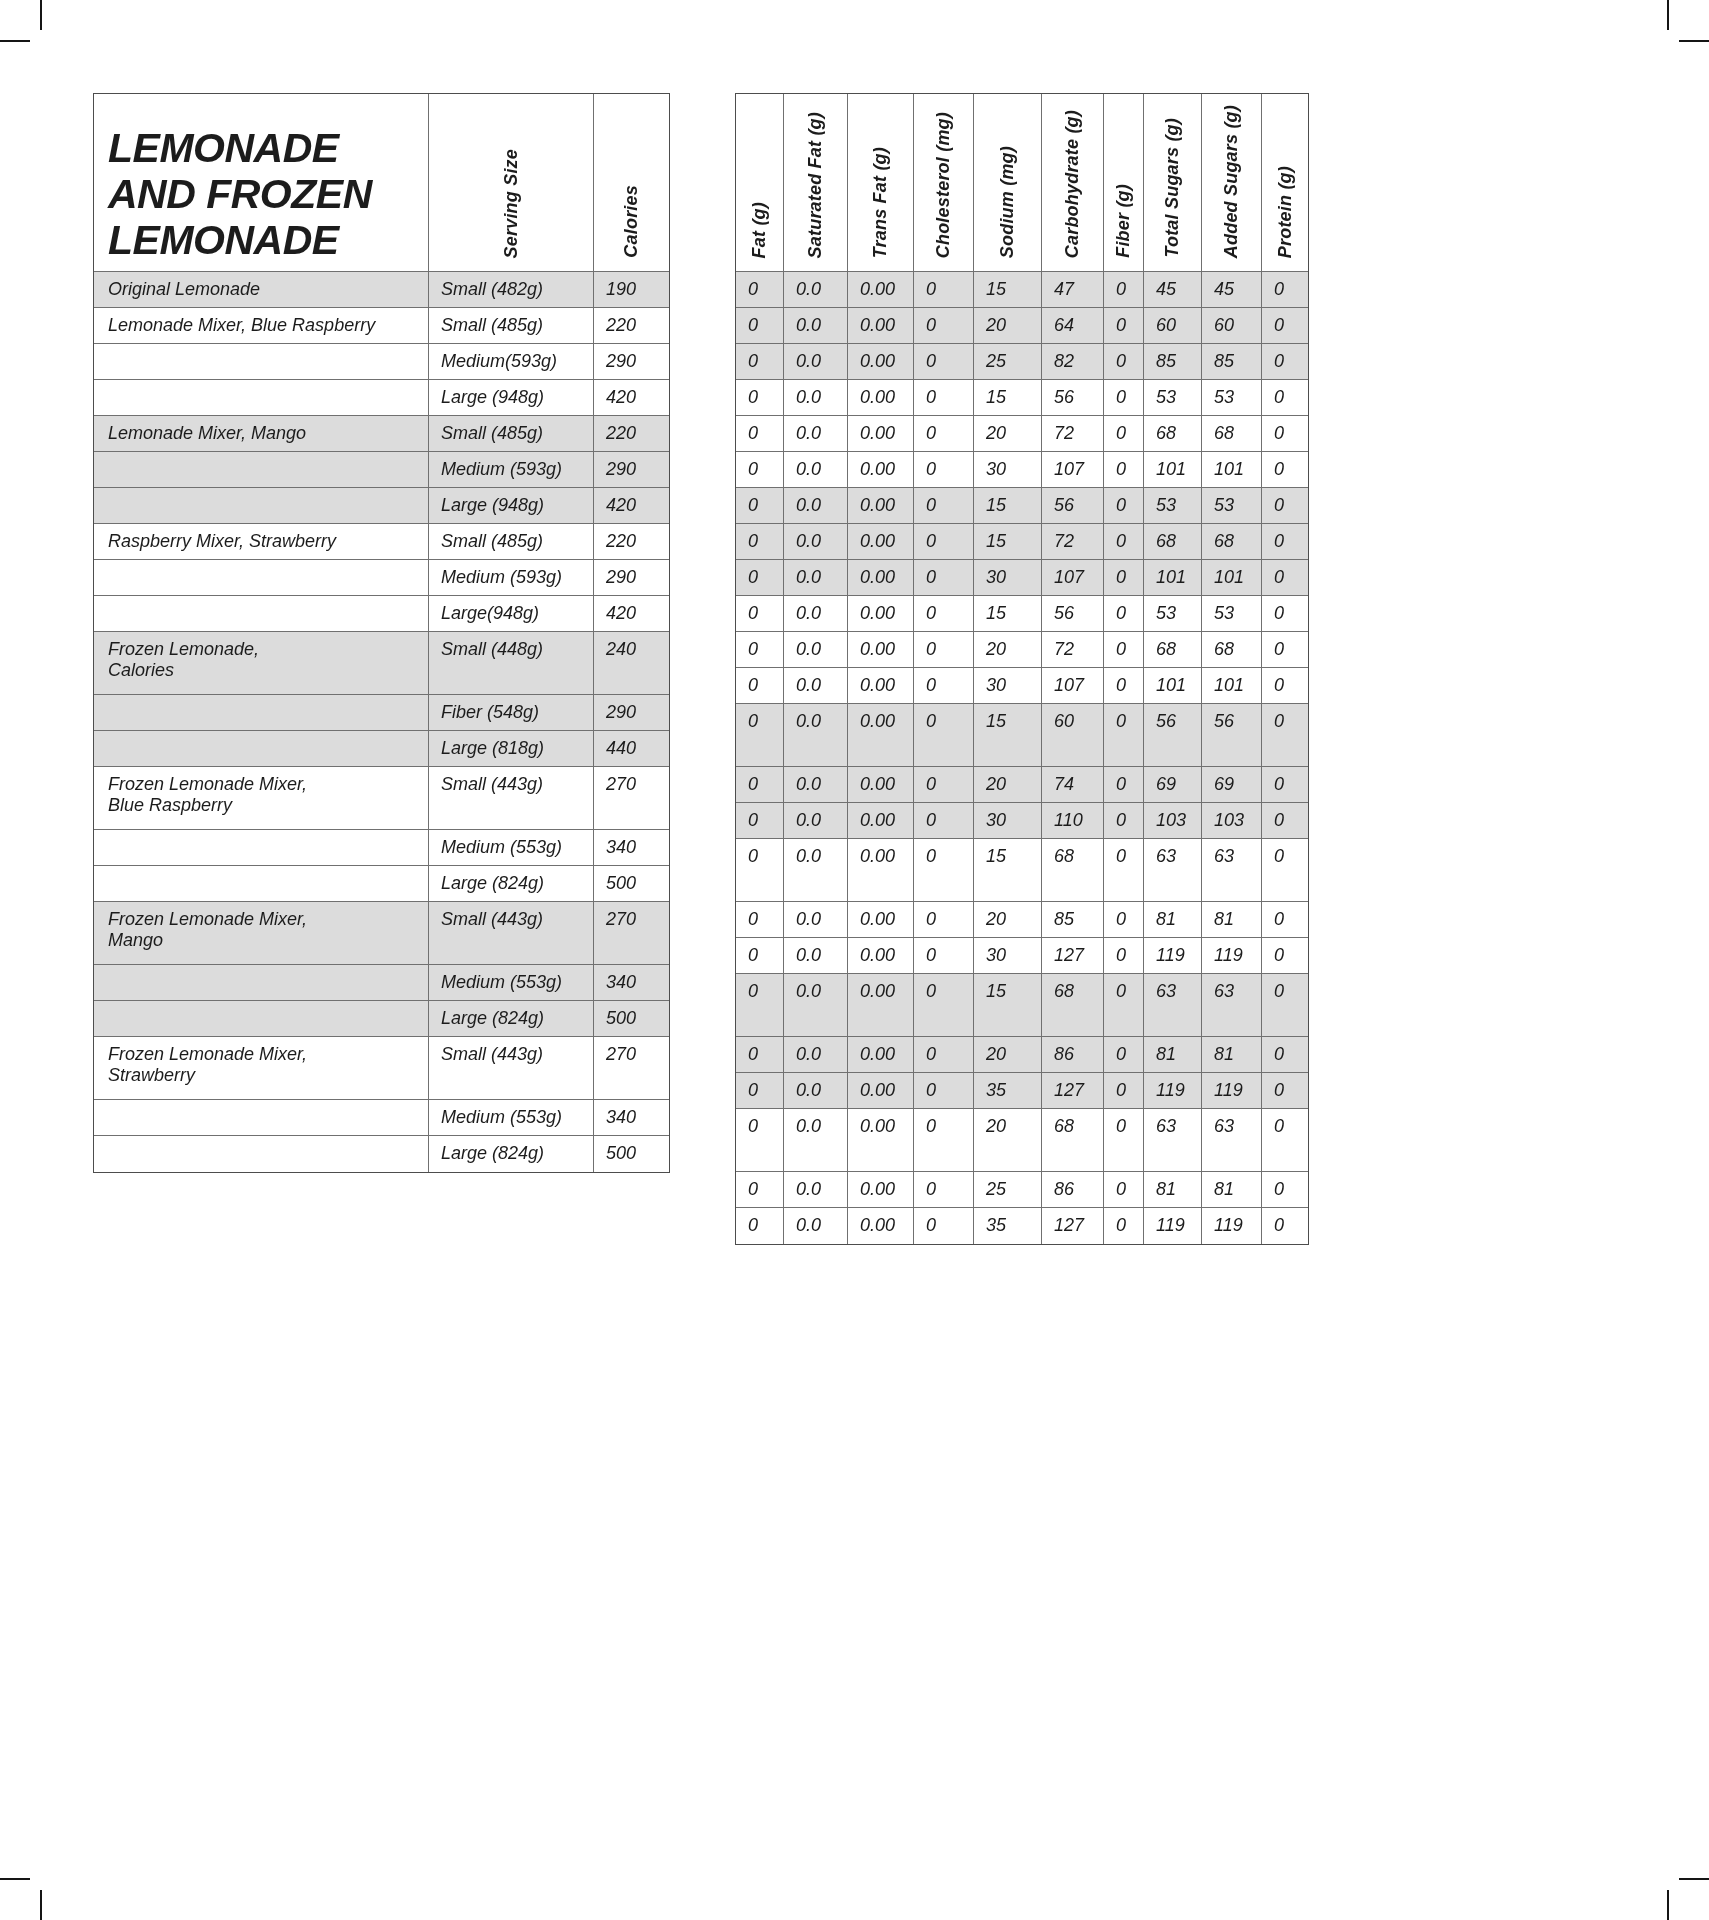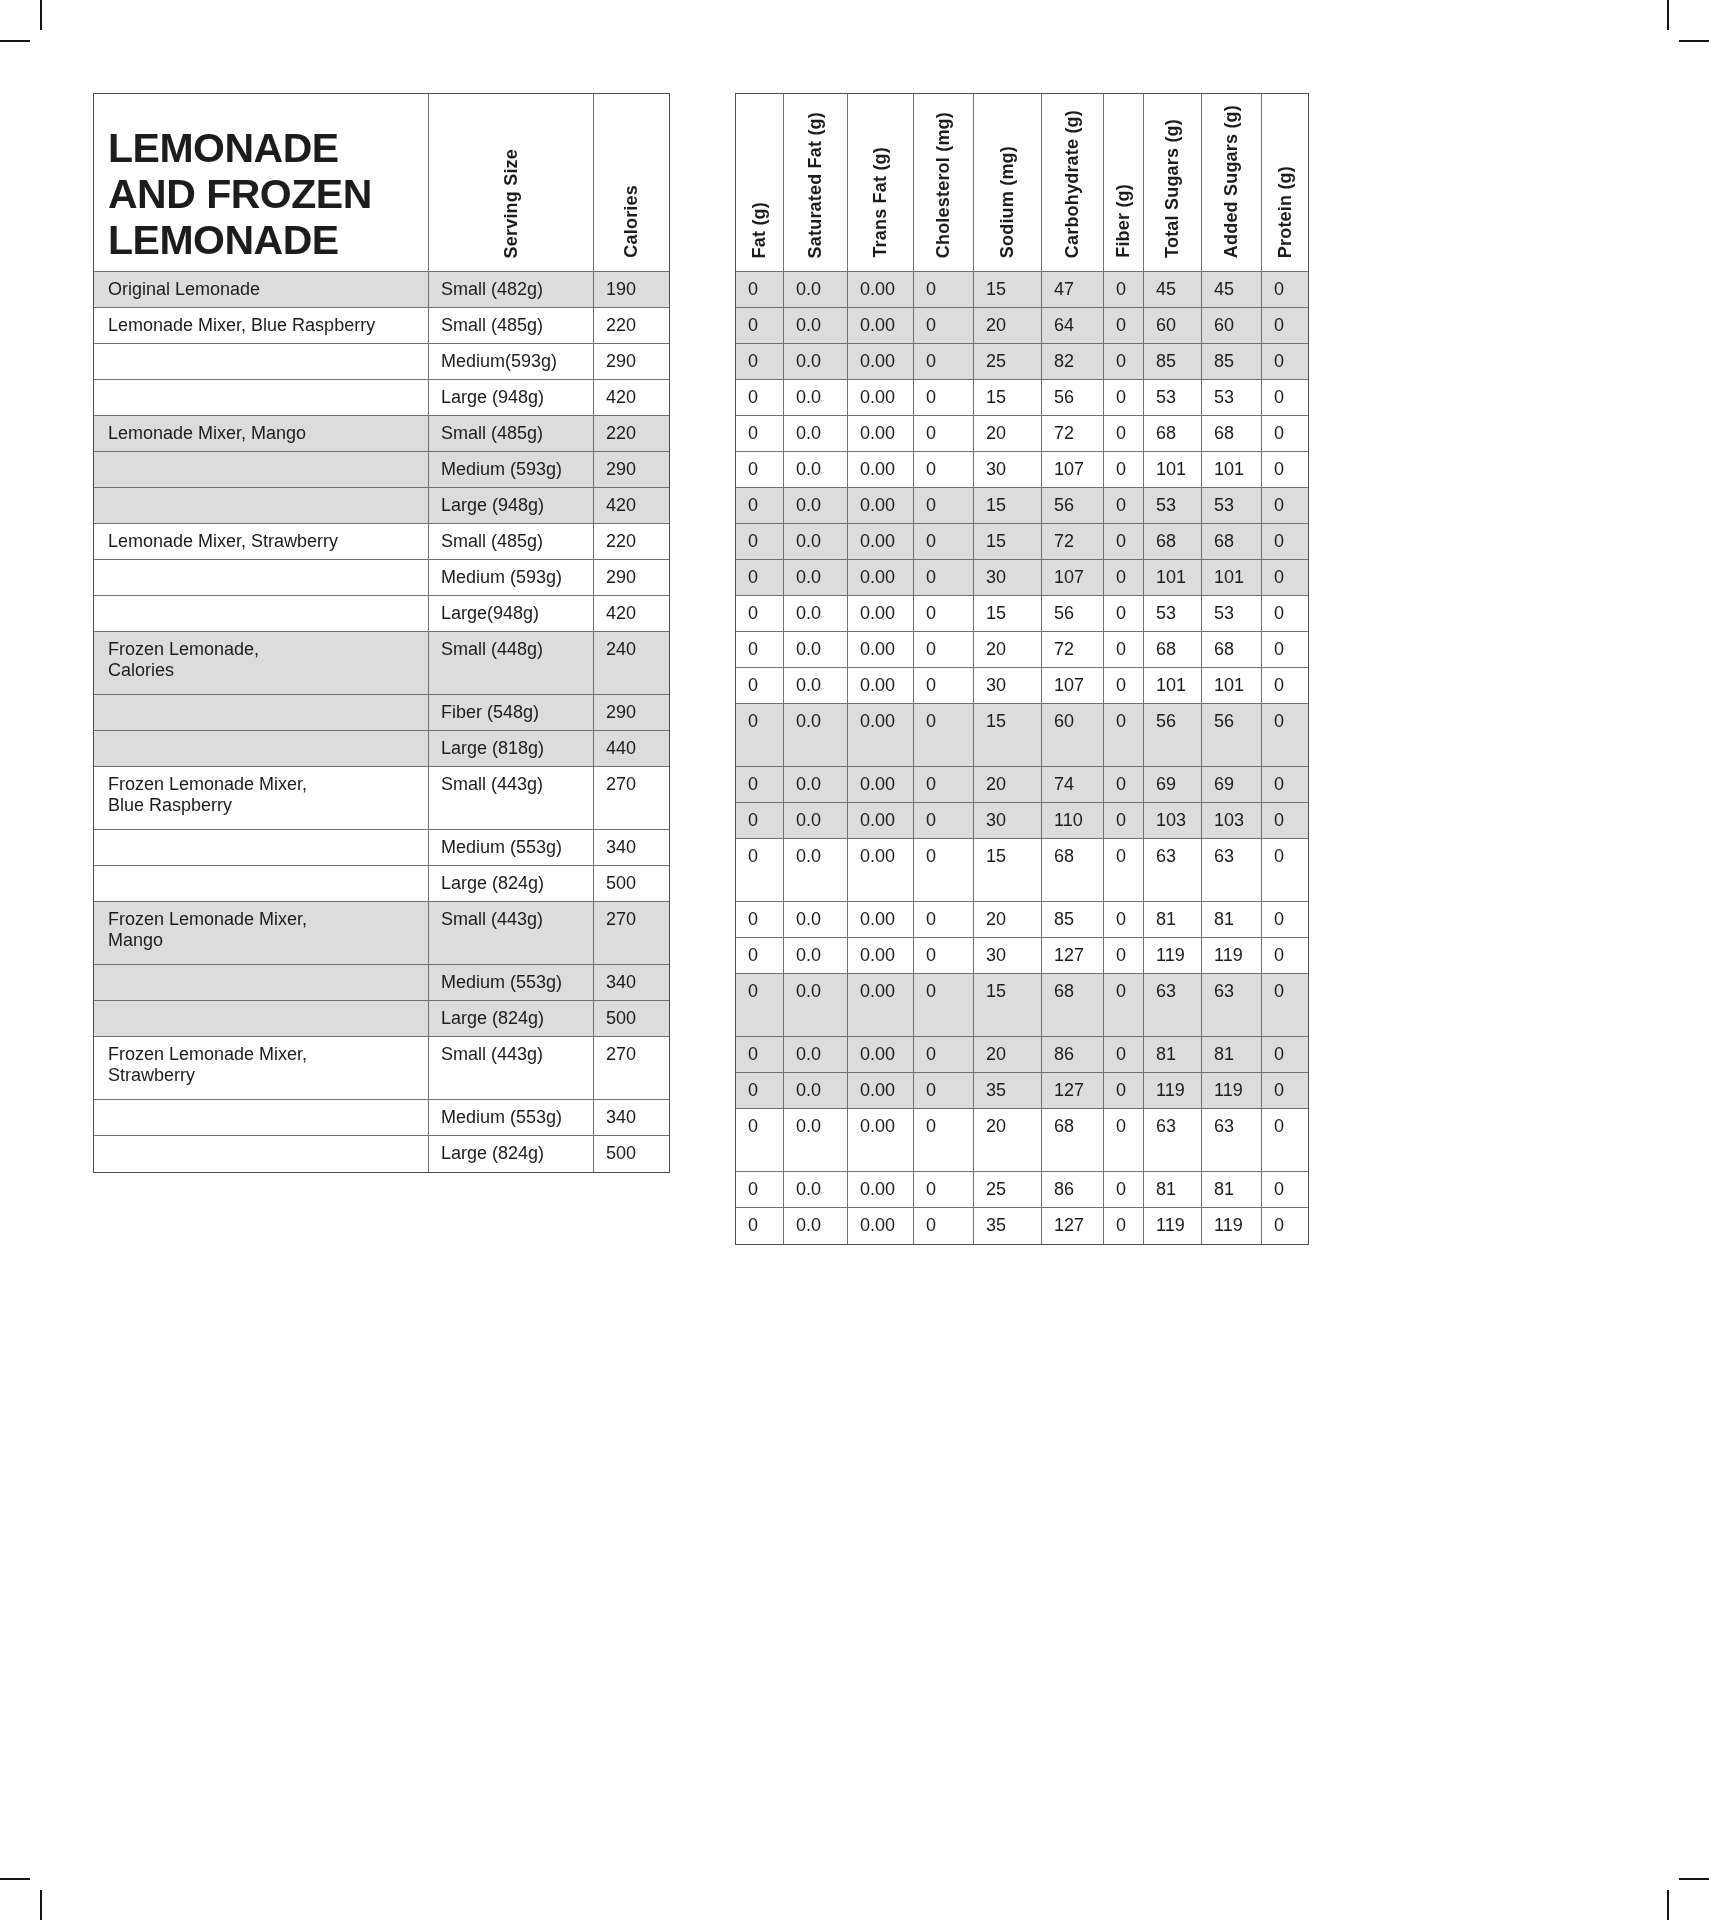--- a/index.html
+++ b/index.html
@@ -9,21 +9,21 @@
 
   
   .mark { position:absolute; background:#151515; }
   .mark.v { width:2px; height:30px; }
   .mark.h { width:30px; height:2px; }
 
   
   .layout { position:absolute; left:93px; top:93px; display:flex; gap:65px; align-items:flex-start; }
 
   .tbl { border:1px solid #4d4d4d; background:#ffffff; }
-  .row { display:flex; border-bottom:1px solid var(--border,#707070); }
+  .row { display:flex; border-bottom:1px solid var(--border,#707070);font-style:italic; }
   .rows .row:last-child { border-bottom:none; }
   .cell { border-right:1px solid var(--border,#707070); flex:none; overflow:hidden; }
   .row .cell:last-child { border-right:none; }
 
   .row.head { height:178px; }
   .row.body { height:36px; }
   .row.body.tall { height:63px; }
   .row.shaded { background:var(--shade,#dcdcdc); }
 
   .name-col { width:335px; }
@@ -98,21 +98,21 @@
             <div class="cell name-col"></div>
             <div class="cell serv-col">Medium (593g)</div>
             <div class="cell cal-col">290</div>
           </div>
           <div class="row body shaded">
             <div class="cell name-col"></div>
             <div class="cell serv-col">Large (948g)</div>
             <div class="cell cal-col">420</div>
           </div>
           <div class="row body">
-            <div class="cell name-col">Lemonade Mixer, Strawberry</div>
+            <div class="cell name-col">Raspberry Mixer, Strawberry</div>
             <div class="cell serv-col">Small (485g)</div>
             <div class="cell cal-col">220</div>
           </div>
           <div class="row body">
             <div class="cell name-col"></div>
             <div class="cell serv-col">Medium (593g)</div>
             <div class="cell cal-col">290</div>
           </div>
           <div class="row body">
             <div class="cell name-col"></div>

